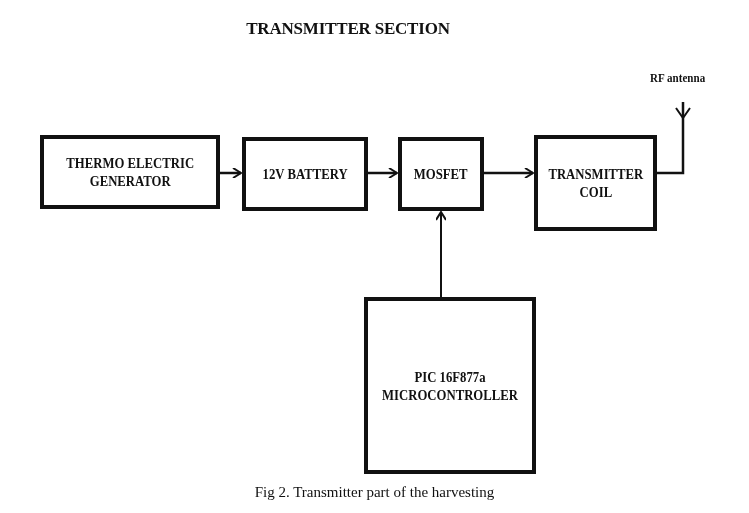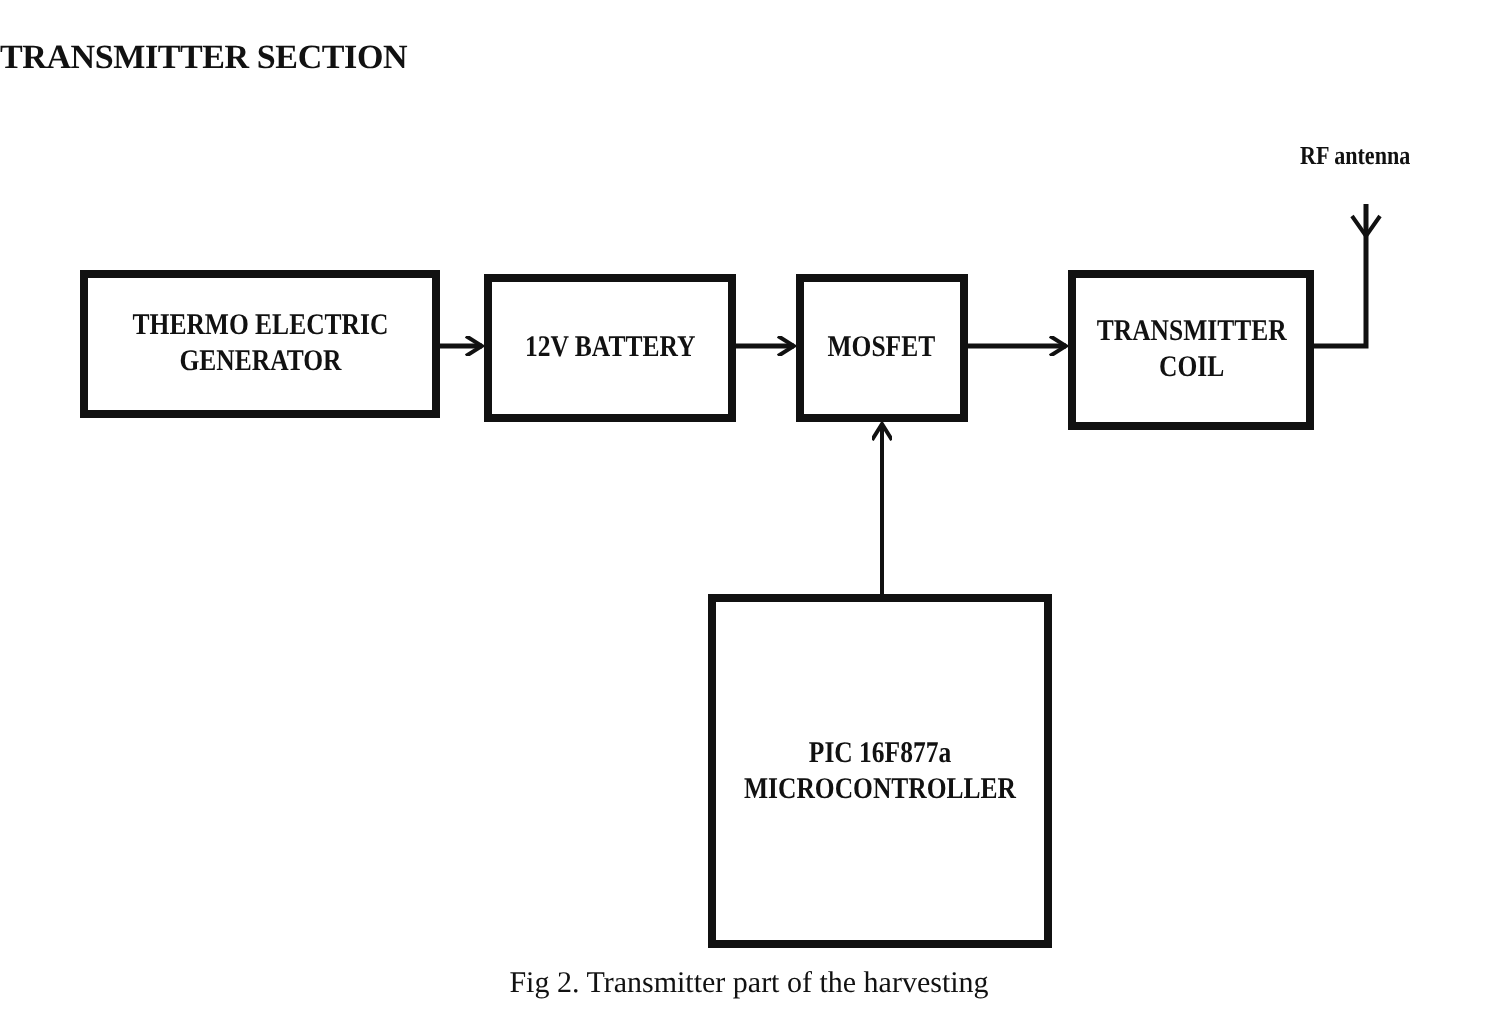--- a/index.html
+++ b/index.html
@@ -1,17 +1,17 @@
 <!DOCTYPE html>
 <html><head>
   <meta charset="utf-8">
   <style>
     html, body { margin: 0; padding: 0; background: #ffffff; }
     body { width: 749px; height: 513px; position: relative; overflow: hidden; font-family: "Liberation Serif", serif; color: #111; }
-    .title { position: absolute; left: 0; width: 696px; top: 19px; text-align: left; font-weight: bold; font-size: 17px; letter-spacing: -0.2px; }
+    .title { position: absolute; left: 0; width: 696px; top: 19px; text-align: center; font-weight: bold; font-size: 17px; letter-spacing: -0.2px; }
     .antenna-label { position: absolute; left: 650px; top: 70px; font-weight: bold; font-size: 13px; transform: scaleX(0.85); transform-origin: left; white-space: nowrap; }
     .box { position: absolute; border: 4px solid #111; box-sizing: border-box; display: flex; align-items: center; justify-content: center; text-align: center; font-weight: bold; font-size: 15px; line-height: 18px; background: #fff; }
     .box span { display: inline-block; transform: scaleX(0.85); white-space: pre-line; }
     .caption { position: absolute; left: 0; width: 749px; top: 484px; text-align: center; font-size: 15px; }
     svg.wires { position: absolute; left: 0; top: 0; }
   </style>
 </head>
 <body>
 
 <div class="title">TRANSMITTER SECTION</div>
@@ -34,22 +34,22 @@
 <div class="box" style="left:40px;top:135px;width:180px;height:74px;">
   <span>THERMO ELECTRIC
 GENERATOR</span>
 </div>
 <div class="box" style="left:242px;top:137px;width:126px;height:74px;">
   <span>12V BATTERY</span>
 </div>
 <div class="box" style="left:398px;top:137px;width:86px;height:74px;text-align:center;">
   <span>MOSFET</span>
 </div>
-<div class="box" style="left:534px;top:135px;width:123px;height:80px;">
+<div class="box" style="left:534px;top:135px;width:123px;height:96px;">
   <span>TRANSMITTER
 COIL</span>
 </div>
-<div class="box" style="left:354px;top:297px;width:172px;height:177px;">
+<div class="box" style="left:364px;top:297px;width:172px;height:177px;">
   <span>PIC 16F877a
 MICROCONTROLLER</span>
 </div>
 
 <div class="caption">Fig 2. Transmitter part of the harvesting</div>
 
 </body></html>

